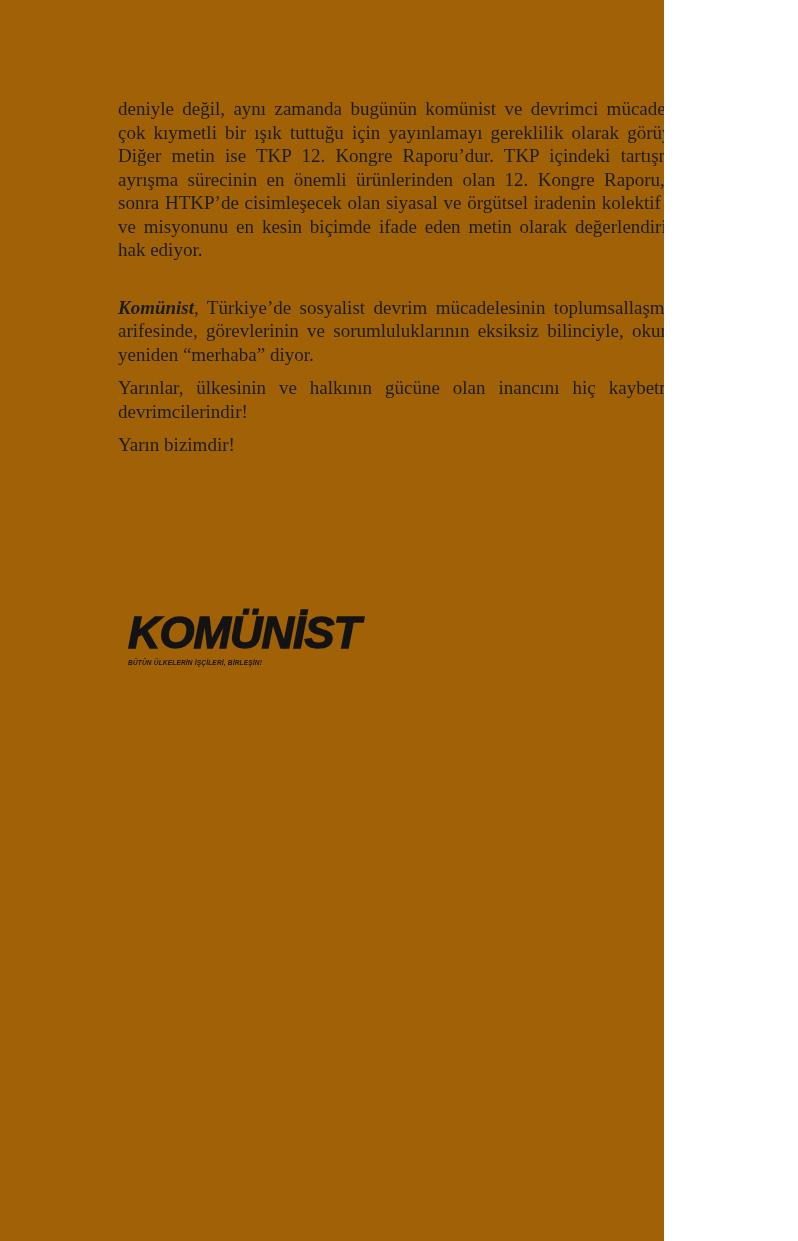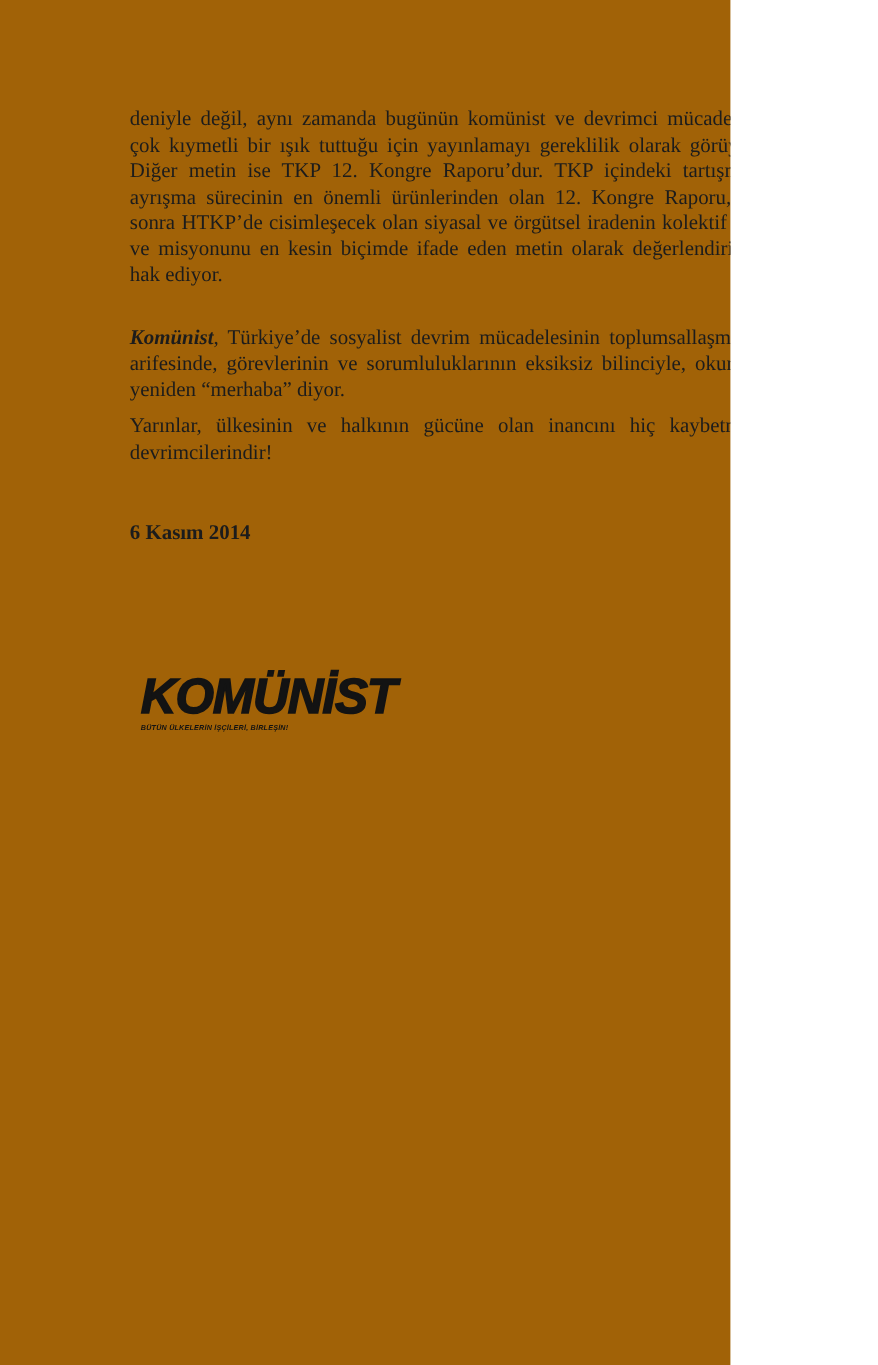--- a/index.html
+++ b/index.html
@@ -86,22 +86,22 @@
 <div class="page">
 
   <div class="text-block">
     <p class="para para-1">deniyle değil, aynı zamanda bugünün komünist ve devrimci mücadelesine çok kıymetli bir ışık tuttuğu için yayınlamayı gereklilik olarak görüyoruz. Diğer metin ise TKP 12. Kongre Raporu’dur. TKP içindeki tartışma ve ayrışma sürecinin en önemli ürünlerinden olan 12. Kongre Raporu, daha sonra HTKP’de cisimleşecek olan siyasal ve örgütsel iradenin kolektif aklını ve misyonunu en kesin biçimde ifade eden metin olarak değerlendirilmeyi hak ediyor.</p>
 
     <p class="para para-2"><span class="lead-emphasis">Komünist</span><span>, Türkiye’de sosyalist devrim mücadelesinin toplumsallaşmasının arifesinde, görevlerinin ve sorumluluklarının eksiksiz bilinciyle, okurlarına yeniden “merhaba” diyor.</span></p>
 
 
     <p class="para para-4">Yarınlar, ülkesinin ve halkının gücüne olan inancını hiç kaybetmeyen devrimcilerindir!</p>
 
+    <p class="para para-5">Yarın bizimdir!</p>
 
-    <p class="date-line">6 Kasım 2014</p>
   </div>
 
   <div class="logo-block">
     <div class="logo-wordmark">KOMÜNİST</div>
     <div class="logo-tagline">BÜTÜN ÜLKELERİN İŞÇİLERİ, BİRLEŞİN!</div>
   </div>
 
   <div class="page-number">7</div>
 
 </div>

